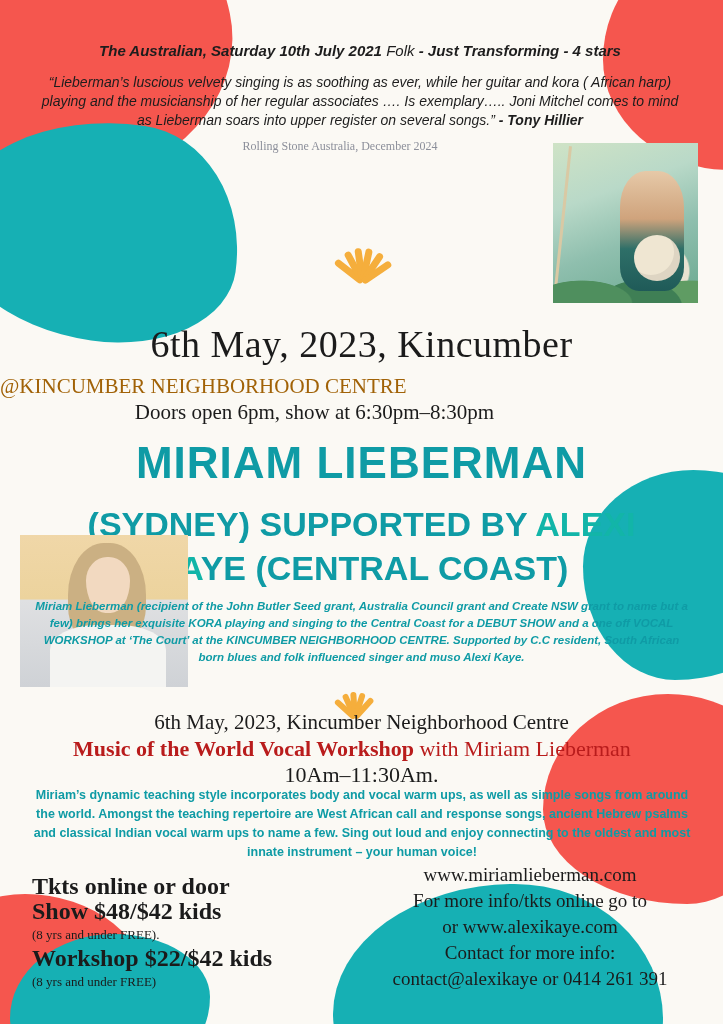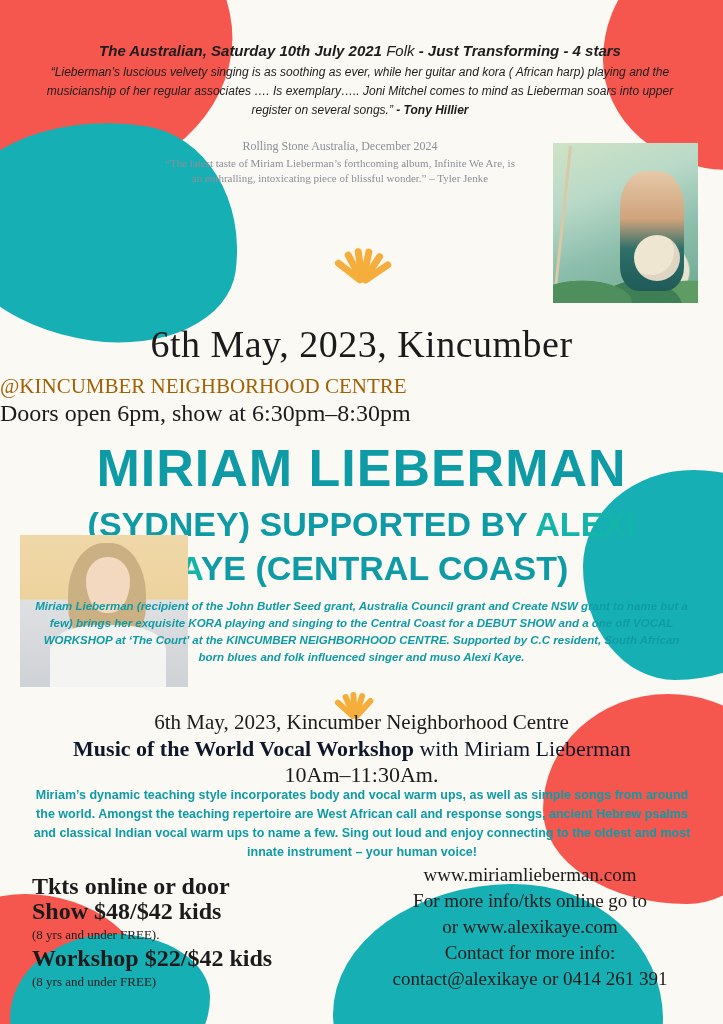--- a/index.html
+++ b/index.html
@@ -111,24 +111,24 @@
   .quote-top .src {
     font-size: 15px;
     font-style: italic;
     font-weight: bold;
     line-height: 18px;
   }
   .quote-top .src .light {
     font-weight: normal;
   }
   .quote-top .body {
-    font-size: 12px;
+    font-size: 14px;
     font-style: italic;
     line-height: 19px;
-    margin-top: 3px;
+    margin-top: 13px;
   }
   .quote-top .body b {
     font-weight: bold;
   }
 
   .quote-second {
     position: absolute;
     left: 160px;
     top: 138px;
     width: 360px;
@@ -274,34 +274,35 @@
     text-align: left;
     font-family: "Liberation Serif", serif;
     font-size: 21px;
     color: #a16207;
   }
   .doors-line {
     position: absolute;
     left: 0;
     top: 400px;
     width: 629px;
-    font-family: "Liberation Serif", serif;
-    font-size: 24px;
+    text-align: center;
+    font-family: "Liberation Serif", serif;
+    font-size: 21px;
     color: #1b1b1b;
   }
 
   .artist-name {
     position: absolute;
     left: 0;
     top: 438px;
     width: 723px;
     text-align: center;
     font-family: "Liberation Sans", sans-serif;
     font-weight: bold;
-    font-size: 52px;
+    font-size: 44px;
     color: #0f9ba5;
     letter-spacing: 1px;
   }
   .artist-sub {
     position: absolute;
     left: 40px;
     top: 502px;
     width: 643px;
     text-align: center;
     font-family: "Liberation Sans", sans-serif;
@@ -338,21 +339,21 @@
     color: #1b1b1b;
   }
   .ws-title {
     position: absolute;
     left: 0;
     top: 736px;
     width: 704px;
     text-align: center;
     font-family: "Liberation Serif", serif;
     font-size: 22px;
-    color: #0f172a;
+    color: #b91c1c;
   }
   .ws-title b { font-weight: bold; }
   .ws-time {
     position: absolute;
     left: 0;
     top: 762px;
     width: 723px;
     text-align: center;
     font-family: "Liberation Serif", serif;
     font-size: 22px;
@@ -418,21 +419,20 @@
         <span>- Just Transforming - 4 stars</span>
       </div>
       <div class="body">
         <span>“Lieberman’s luscious velvety singing is as soothing as ever, while her guitar and kora ( African harp) playing and the musicianship of her regular associates …. Is exemplary….. Joni Mitchel comes to mind as Lieberman soars into upper register on several songs.”</span>
         <b>- Tony Hillier</b>
       </div>
     </div>
 
     <div class="quote-second">
       <div class="src2">Rolling Stone Australia, December 2024</div>
-      <div class="body2">“The latest taste of Miriam Lieberman’s forthcoming album, Infinite We Are, is an enthralling, intoxicating piece of blissful wonder.” – Tyler Jenke</div>
     </div>
 
     <div class="photo photo-kora">
       <div class="harp-frame"></div>
       <div class="leaves"></div>
       <div class="figure"></div>
       <div class="gourd"></div>
     </div>
 
     <div class="sunburst sunburst-1">

